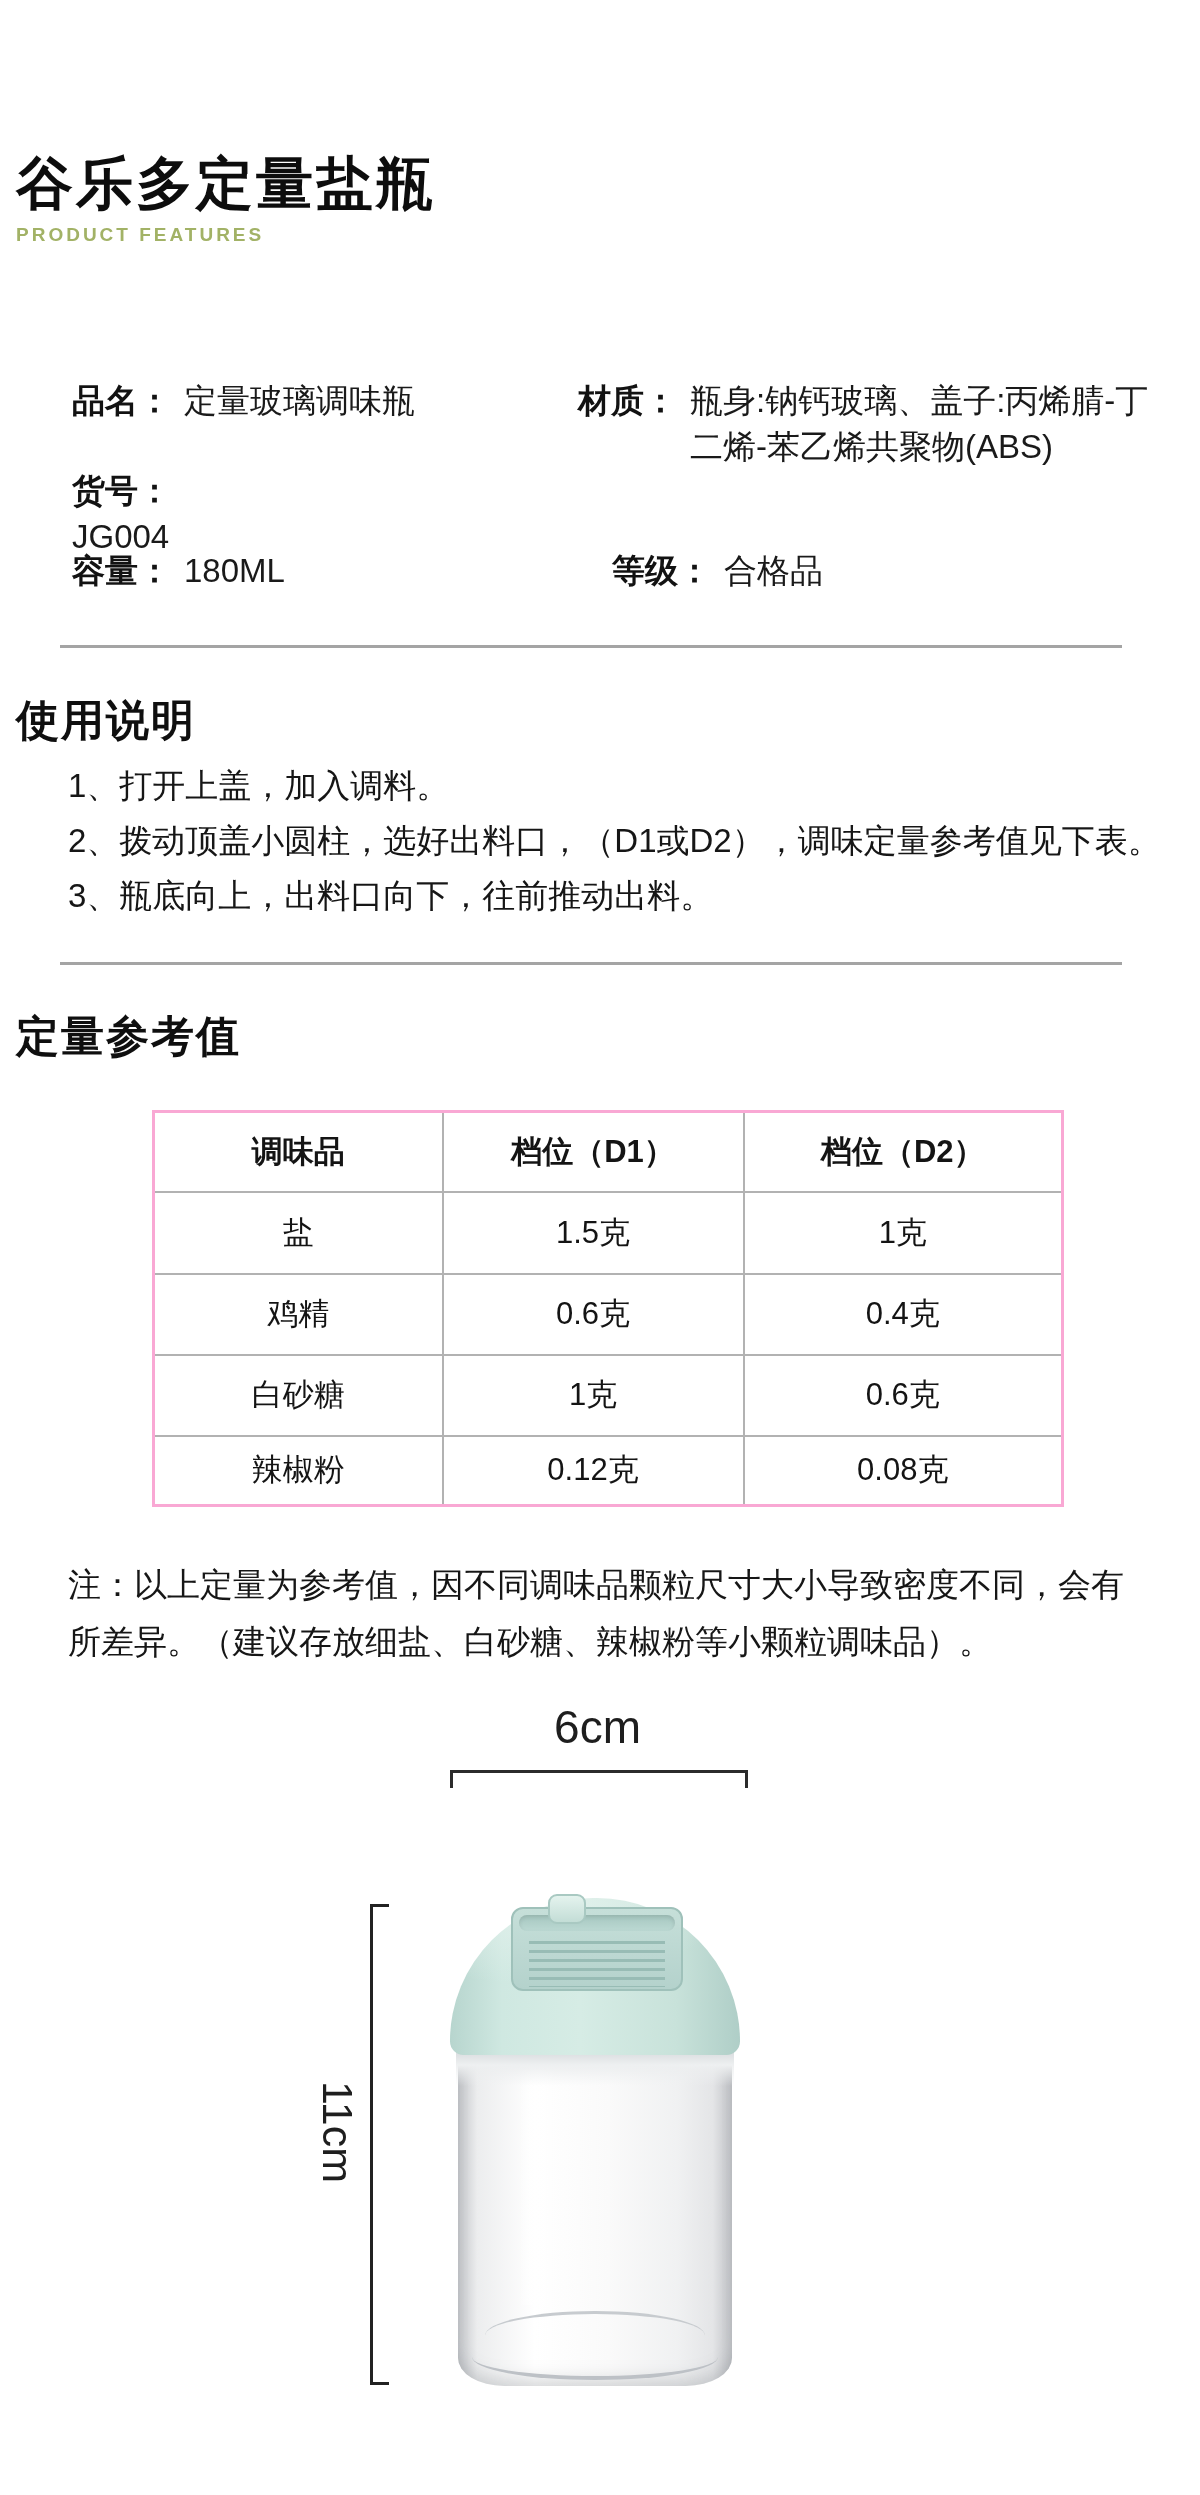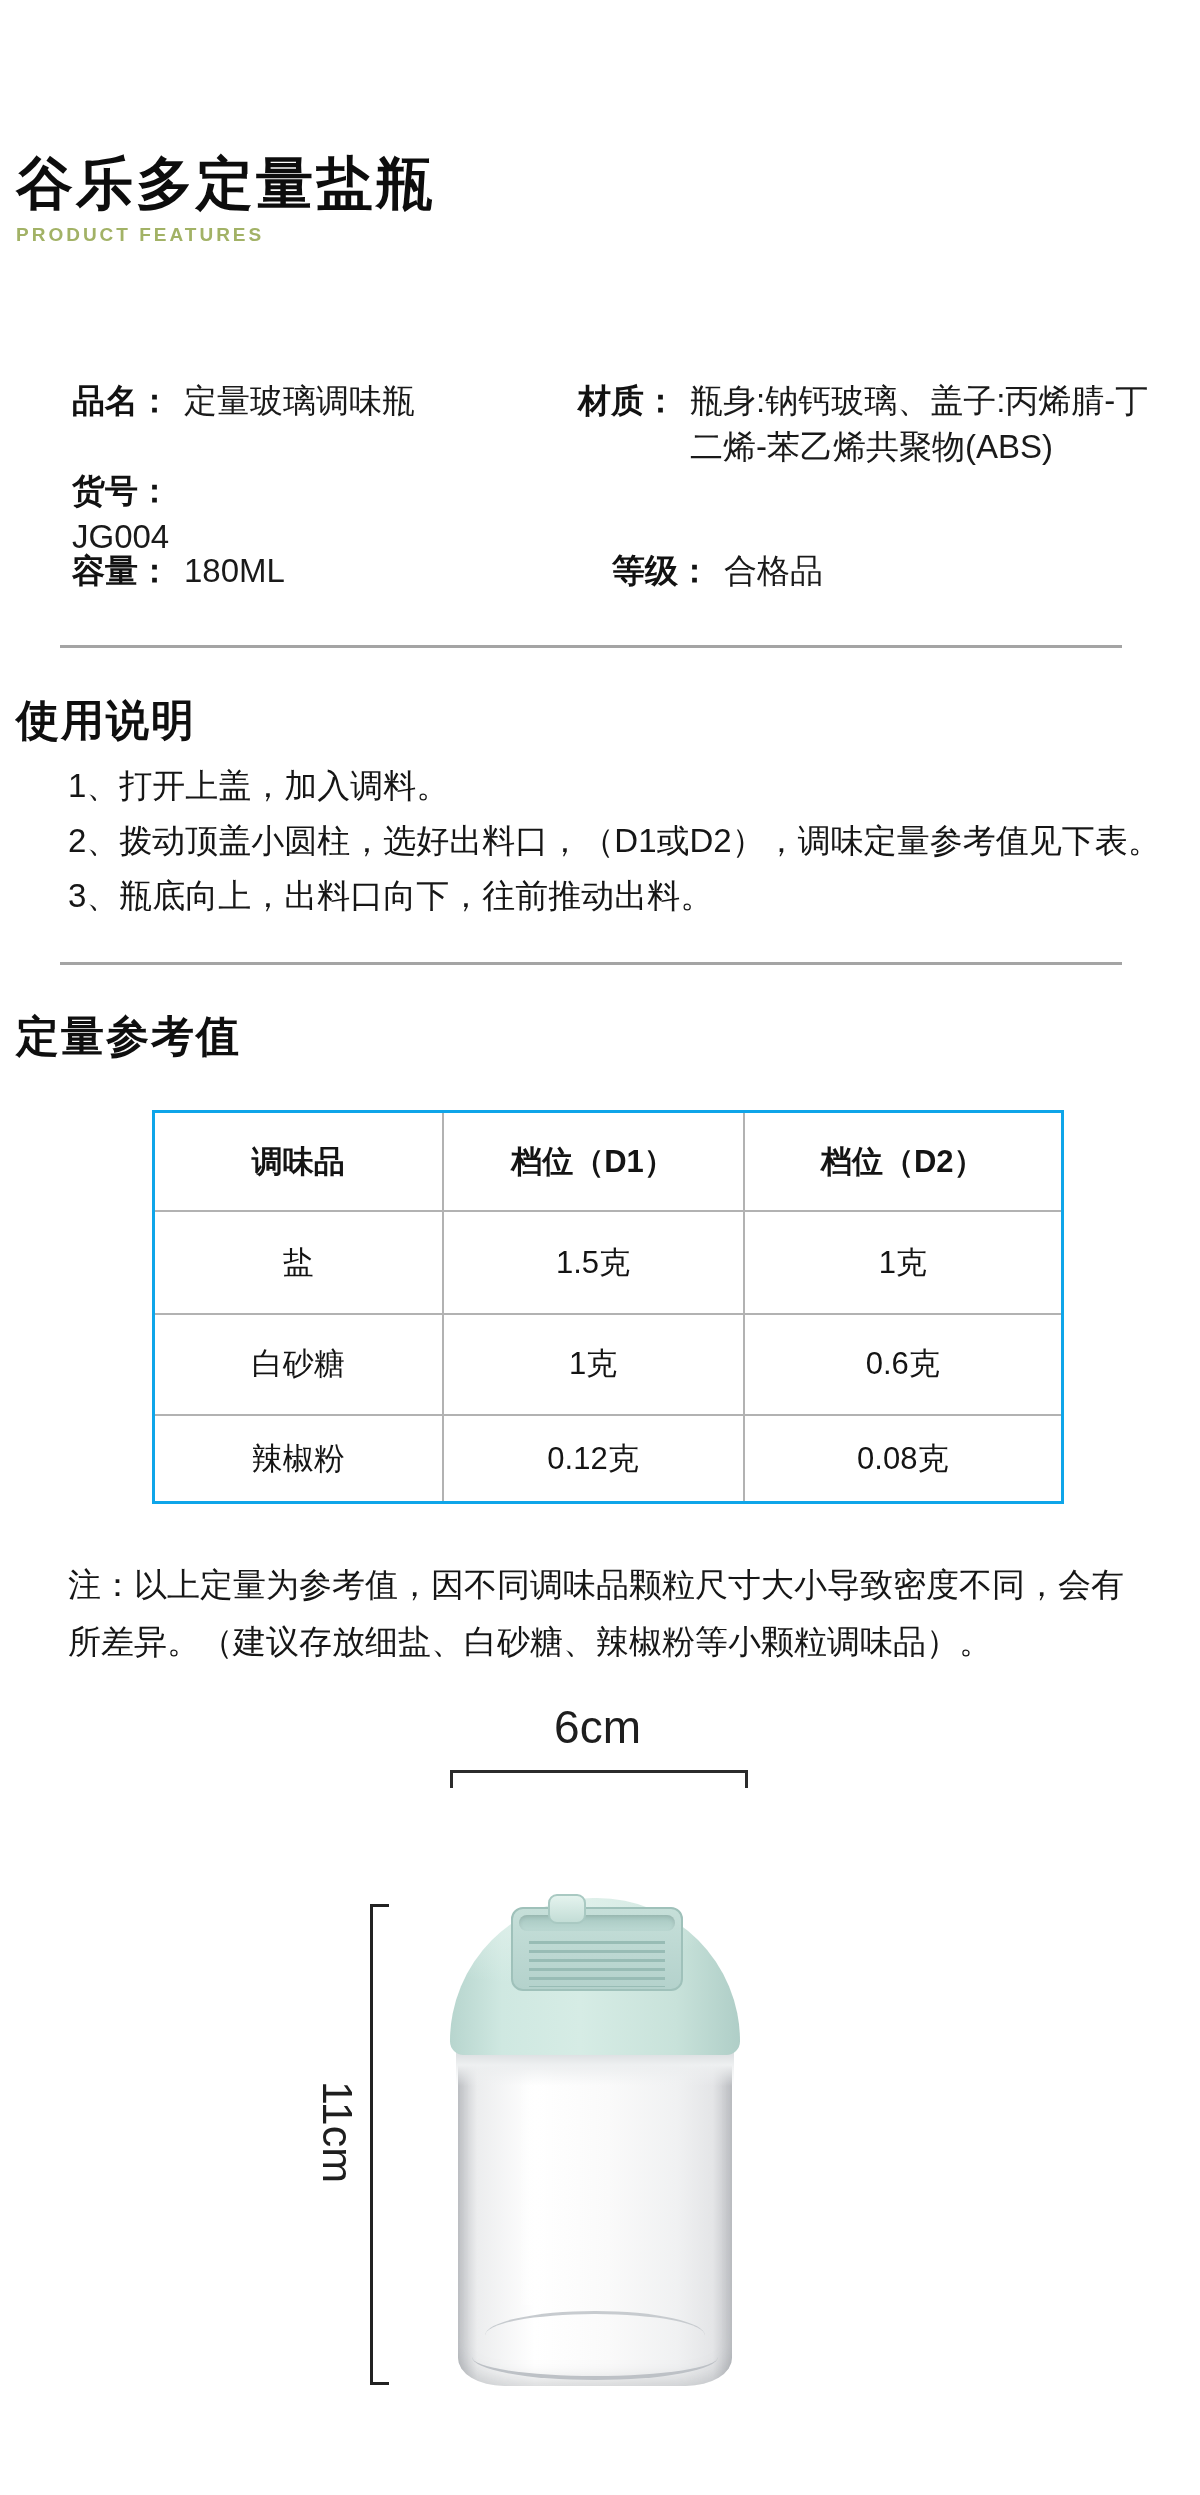--- a/index.html
+++ b/index.html
@@ -22,21 +22,21 @@
 
   .section-heading{font-size:43px;font-weight:bold;color:#0f0f0f;letter-spacing:2px;}
   .steps{left:68px;top:758px;width:1110px;font-size:33px;line-height:55px;color:#161616;font-weight:500;}
 
   table.ref{
     position:absolute;left:152px;top:1110px;width:909px;height:394px;
     border-collapse:collapse;table-layout:fixed;
     font-size:31px;color:#141414;
   }
   table.ref td{border:2px solid #b2b2b2;text-align:center;vertical-align:middle;font-weight:500;}
-  table.ref{border:3px solid #0ea5e9;}
+  table.ref{border:3px solid #f9a8d4;}
   table.ref .hrow td{font-weight:bold;}
   col.c1{width:289px;} col.c2{width:301px;} col.c3{width:319px;}
 
   .note{left:68px;top:1556px;width:1072px;font-size:33px;line-height:57px;color:#161616;font-weight:500;}
 
   .dim-w-label{top:1700px;left:450px;width:295px;text-align:center;font-size:46px;color:#1e1e1e;}
   .dim-w-bracket{left:450px;top:1770px;width:292px;height:15px;
     border-top:3px solid #2b2b2b;border-left:3px solid #2b2b2b;border-right:3px solid #2b2b2b;}
   .dim-h-line{left:370px;top:1904px;width:16px;height:475px;
     border-left:3px solid #222;border-top:3px solid #222;border-bottom:3px solid #222;}
@@ -125,20 +125,25 @@
       <td>调味品</td>
       <td>档位（D1）</td>
       <td>档位（D2）</td>
     </tr>
     <tr style="height:82px;">
       <td>盐</td>
       <td>1.5克</td>
       <td>1克</td>
     </tr>
     <tr style="height:81px;">
+      <td>鸡精</td>
+      <td>0.6克</td>
+      <td>0.4克</td>
+    </tr>
+    <tr style="height:81px;">
       <td>白砂糖</td>
       <td>1克</td>
       <td>0.6克</td>
     </tr>
     <tr style="height:70px;">
       <td>辣椒粉</td>
       <td>0.12克</td>
       <td>0.08克</td>
     </tr>
   </tbody>

